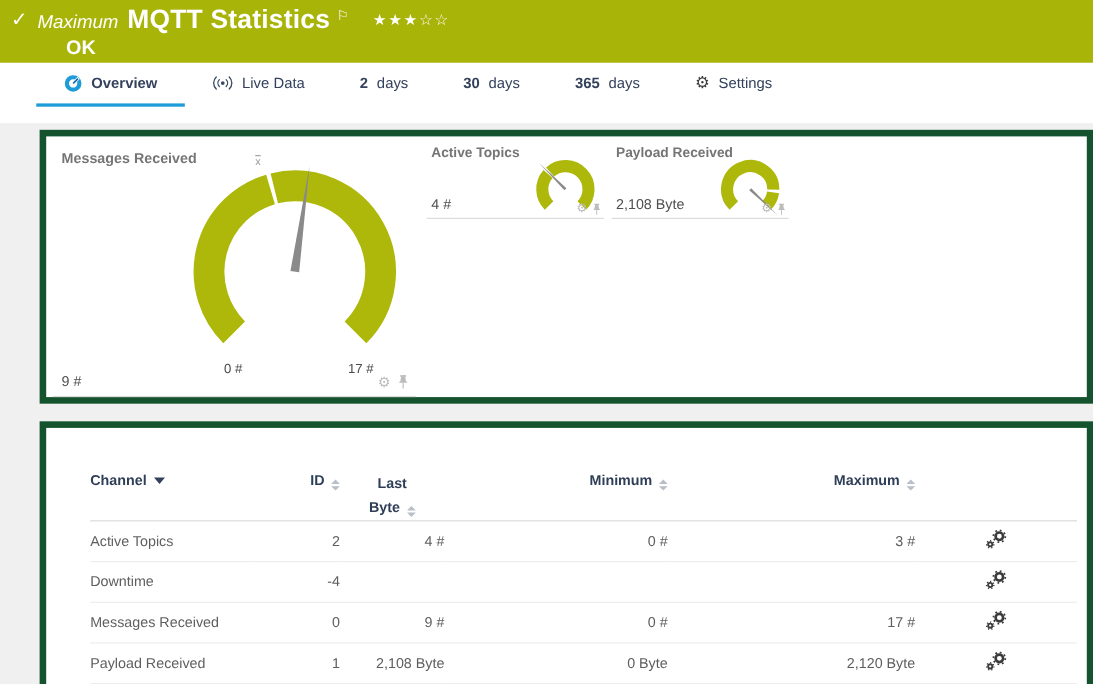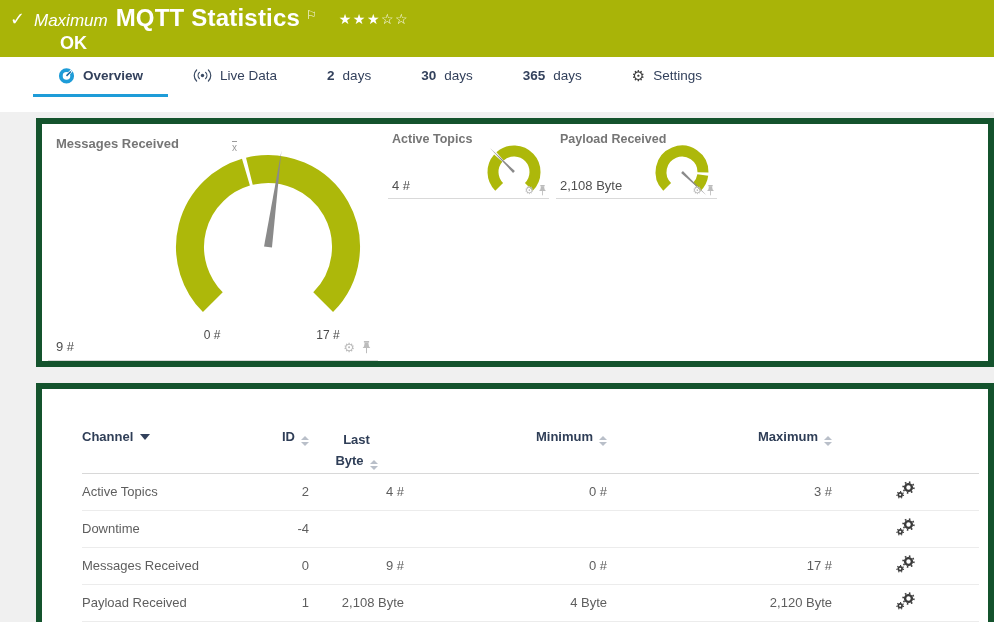--- a/index.html
+++ b/index.html
@@ -260,21 +260,21 @@
       <circle cx="13.5" cy="6.5" r="3.4" fill="none" stroke="#3b3b3b" stroke-width="2.4"></circle>
       <circle cx="13.5" cy="6.5" r="5.4" fill="none" stroke="#3b3b3b" stroke-width="1.6" stroke-dasharray="1.6 2.6"></circle>
       <circle cx="5.2" cy="13.8" r="1.9" fill="none" stroke="#3b3b3b" stroke-width="1.7"></circle>
       <circle cx="5.2" cy="13.8" r="3.3" fill="none" stroke="#3b3b3b" stroke-width="1.2" stroke-dasharray="1.1 1.9"></circle>
     </svg></td>
           </tr>
           <tr>
       <td class="al">Payload Received</td>
       <td class="ar">1</td>
       <td class="ar">2,108 Byte</td>
-      <td class="ar">4 Byte</td>
+      <td class="ar">0 Byte</td>
       <td class="ar">2,120 Byte</td>
       <td class="edit-cell">
     <svg width="21" height="19" viewBox="0 0 21 19">
       <circle cx="13.5" cy="6.5" r="3.4" fill="none" stroke="#3b3b3b" stroke-width="2.4"></circle>
       <circle cx="13.5" cy="6.5" r="5.4" fill="none" stroke="#3b3b3b" stroke-width="1.6" stroke-dasharray="1.6 2.6"></circle>
       <circle cx="5.2" cy="13.8" r="1.9" fill="none" stroke="#3b3b3b" stroke-width="1.7"></circle>
       <circle cx="5.2" cy="13.8" r="3.3" fill="none" stroke="#3b3b3b" stroke-width="1.2" stroke-dasharray="1.1 1.9"></circle>
     </svg></td>
           </tr>
         </tbody>

